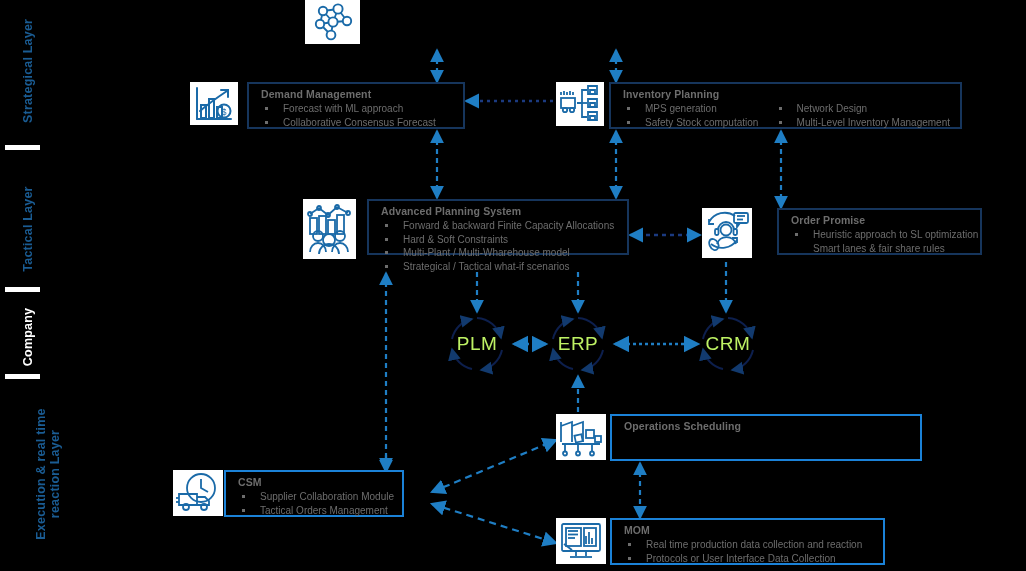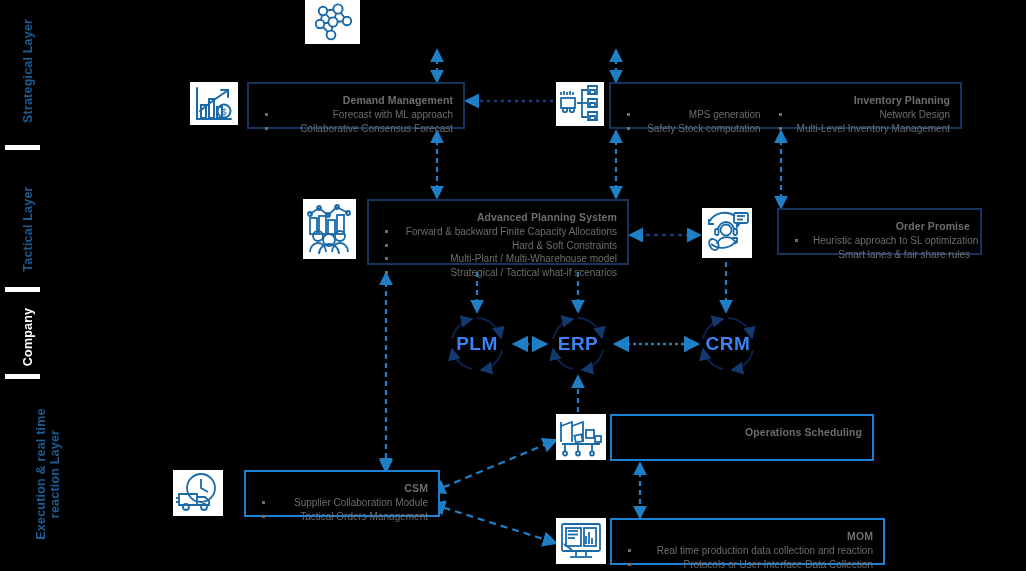--- a/index.html
+++ b/index.html
@@ -19,22 +19,21 @@
   }
   .rail-label.blue{color:#1a5c93;}
   .rail-label.white{color:#ffffff;}
   .rail-sep{position:absolute;background:#ffffff;height:5px;width:35px;}
 
   
   .node{
     position:absolute;
     box-sizing:border-box;
     background:#000;
-    padding:10px 10px 6px 12px;
-    text-align:right;
+    padding:4px 10px 6px 12px;
   }
   .node.navy{border:2px solid #16355c;}
   .node.bright{border:2px solid #1b82d8;}
   .node .title{
     color:#6d6d6d;
     font-weight:bold;
     font-size:10.5px;
     line-height:13px;
     margin-bottom:1px;
     letter-spacing:.1px;
@@ -69,22 +68,22 @@
   .icon-tile svg{display:block;}
 
   
   .circ{
     position:absolute;
     width:64px;height:64px;
   }
   .circ .label{
     position:absolute;inset:0;
     display:flex;align-items:center;justify-content:center;
-    color:#3b82f6;
-    font-weight:bold;
+    color:#bef264;
+    font-weight:normal;
     font-size:19px;
     letter-spacing:.5px;
   }
 
   
   #wires{position:absolute;left:0;top:0;width:1026px;height:571px;pointer-events:none;}
 </style>
 </head>
 <body>
 
@@ -262,21 +261,21 @@
         <rect x="31" y="13" width="7" height="19"></rect>
         <circle cx="12" cy="34" r="5"></circle>
         <path d="M4 50 a8,9 0 0 1 16,0"></path>
         <circle cx="34" cy="34" r="5"></circle>
         <path d="M26 50 a8,9 0 0 1 16,0"></path>
         <circle cx="23" cy="38" r="6"></circle>
         <path d="M13 52 a10,10 0 0 1 20,0"></path>
       </g>
     </svg>
   </div>
-  <div class="node navy" style="left:367px;top:199px;width:262px;height:66px;">
+  <div class="node navy" style="left:367px;top:199px;width:262px;height:56px;">
     <div class="title">Advanced Planning System</div>
     <div class="bullets">
       <div class="bullet">Forward  &amp; backward Finite Capacity Allocations</div>
       <div class="bullet">Hard &amp; Soft Constraints</div>
       <div class="bullet">Multi-Plant / Multi-Wharehouse model</div>
       <div class="bullet">Strategical / Tactical what-if scenarios</div>
     </div>
   </div>
 
   <div class="icon-tile" style="left:702px;top:208px;width:50px;height:50px;">
@@ -355,21 +354,21 @@
           <path d="M20 28 L20 36"></path>
           <path d="M34 28 L34 36"></path>
         <circle cx="7" cy="37.5" r="2"></circle>
           <circle cx="20" cy="37.5" r="2"></circle>
           <circle cx="34" cy="37.5" r="2"></circle>
         <rect x="17" y="19" width="7" height="7" transform="rotate(-12 20 22)"></rect>
         <rect x="37" y="20" width="6" height="6"></rect>
       </g>
     </svg>
   </div>
-  <div class="node bright" style="left:610px;top:414px;width:264px;height:47px;">
+  <div class="node bright" style="left:610px;top:414px;width:312px;height:47px;">
     <div class="title">Operations Scheduling</div>
   </div>
 
   <div class="icon-tile" style="left:556px;top:518px;width:50px;height:46px;">
     <svg width="46" height="42" viewBox="0 0 46 42">
       <g stroke="#1a6aa8" stroke-width="1.8" fill="none">
         <rect x="4" y="4" width="38" height="27" rx="1.5"></rect>
         <path d="M18 31 L18 36"></path>
           <path d="M28 31 L28 36"></path>
         <path d="M12 37 L34 37"></path>
@@ -400,21 +399,21 @@
         <path d="M26 7 L26 16 L33 20"></path>
         <path d="M4 22 L22 22 L22 33 L4 33 Z"></path>
         <path d="M22 25 L30 25 L34 29 L34 33 L22 33"></path>
         <circle cx="11" cy="35" r="3"></circle>
         <circle cx="29" cy="35" r="3"></circle>
         <line x1="1" y1="26" x2="4" y2="26"></line>
         <line x1="1" y1="30" x2="4" y2="30"></line>
       </g>
     </svg>
   </div>
-  <div class="node bright" style="left:244px;top:470px;width:196px;height:47px;text-decoration:underline;">
+  <div class="node bright" style="left:224px;top:470px;width:180px;height:47px;">
     <div class="title">CSM</div>
     <div class="bullets">
       <div class="bullet">Supplier Collaboration Module</div>
       <div class="bullet">Tactical Orders Management</div>
     </div>
   </div>
 
 </div>
 
 </body></html>

